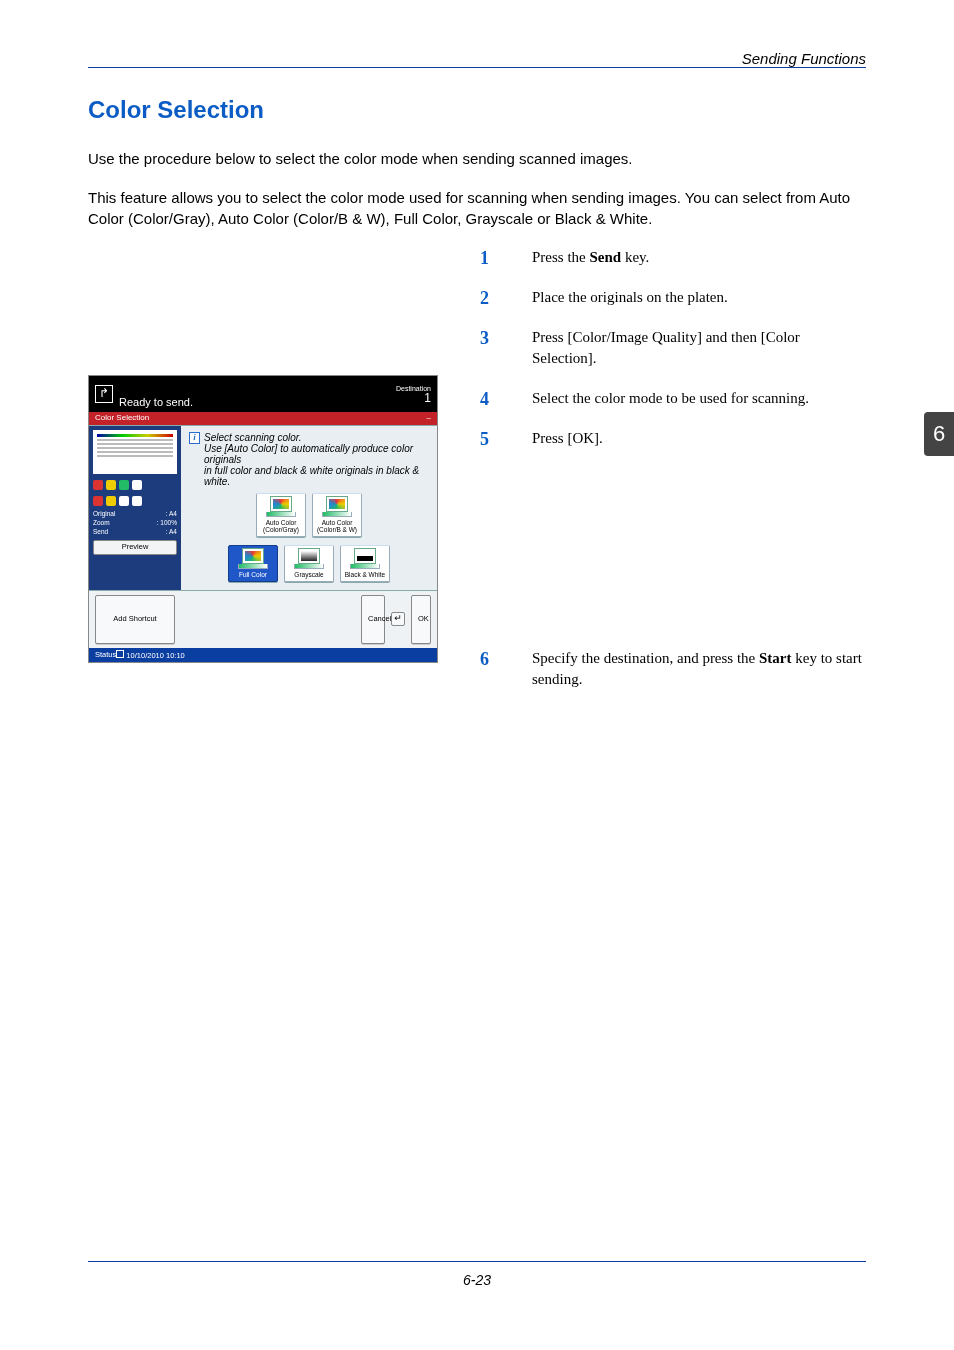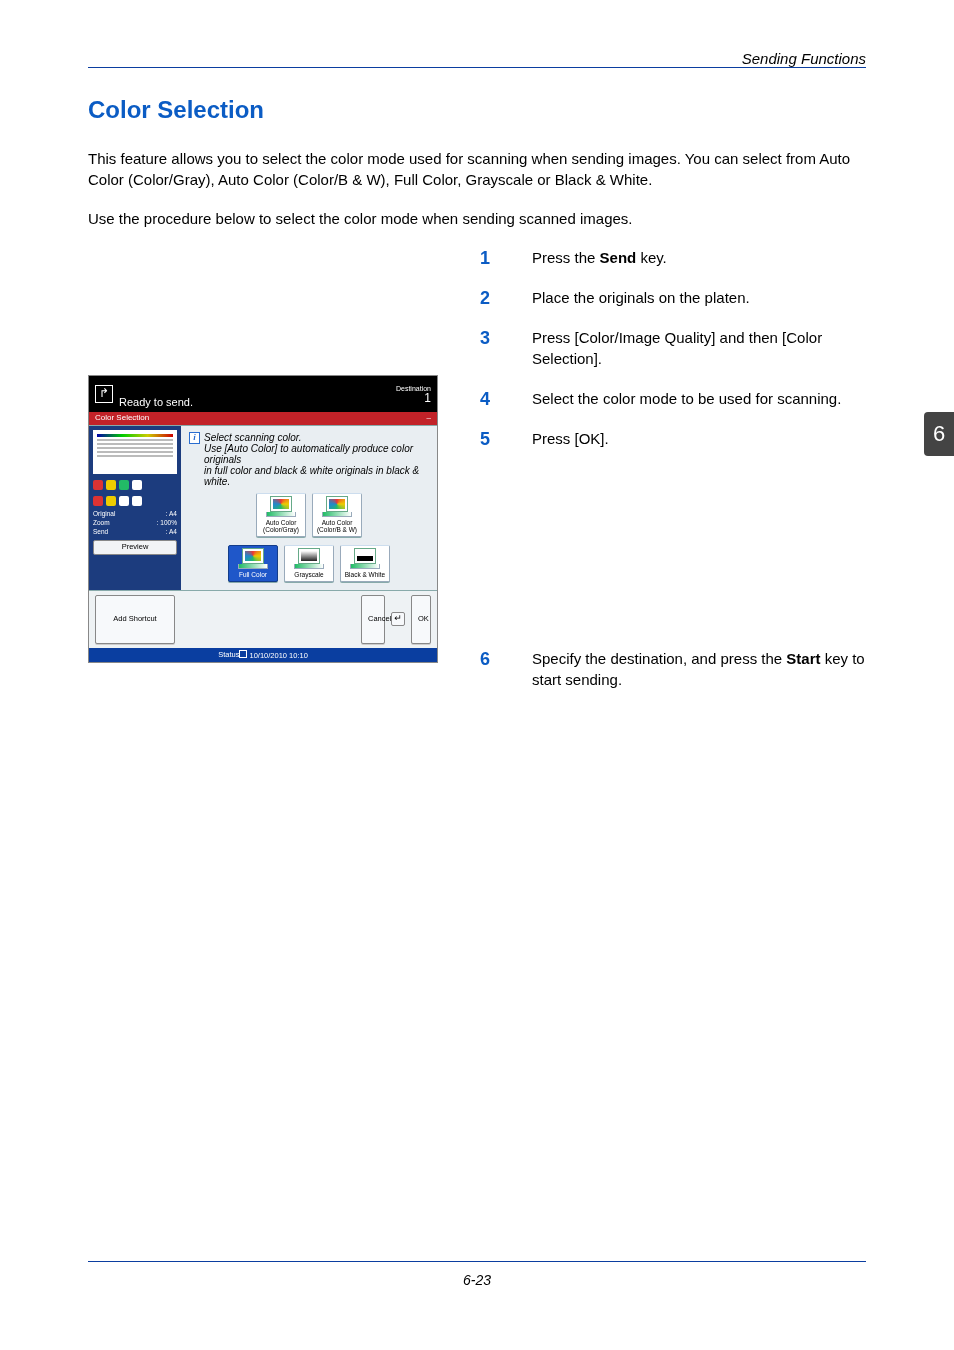--- a/index.html
+++ b/index.html
@@ -40,20 +40,21 @@
     align-items: flex-start;
     gap: 32px;
   }
   .left-col {
     flex: 0 0 360px;
     padding-top: 128px;
   }
   .right-col {
     flex: 1;
     padding-top: 0;
+    font-family: Liberation Serif, serif;
   }
   ol.steps {
     list-style: none;
     counter-reset: step;
     padding: 0;
   }
   ol.steps > li {
     counter-increment: step;
     position: relative;
     padding-left: 52px;
@@ -211,40 +212,40 @@
     box-shadow: 0 1px 0 #ccc;
   }
   .spacer { flex:1; }
   .enter-ic {
     width:14px; height:14px; border:1px solid #888; background:#f7f9fb;
     display:flex; align-items:center; justify-content:center; font-size:9px;
     border-radius:2px;
   }
   .dev-status {
     background:#0a3ea0; color:#fff; font-size:7.5px; padding:2px 6px;
-    display:flex; justify-content:center; align-items:center;
+    display:flex; justify-content:flex-start; align-items:center;
   }
   .battery { width:8px; height:8px; border:1px solid #fff; display:inline-block;}
   .send-ico {
     width:18px; height:18px; border:1px solid #fff; display:flex; align-items:center; justify-content:center;
     color:#fff; font-size:12px;
   }
 </style>
 </head>
 <body>
 
 <div class="page">
   <div class="header-region">
     <div class="header-label">Sending Functions</div>
   </div>
 
   <h2 class="section-title">Color Selection</h2>
 
+  <p class="body-text">Use the procedure below to select the color mode when sending scanned images.</p>
   <p class="body-text">This feature allows you to select the color mode used for scanning when sending images. You can select from Auto Color (Color/Gray), Auto Color (Color/B &amp; W), Full Color, Grayscale or Black &amp; White.</p>
-  <p class="body-text">Use the procedure below to select the color mode when sending scanned images.</p>
 
   <div class="columns">
     <div class="left-col">
 
       <div class="device">
         <div class="dev-top">
           <span class="send-ico">↱</span>
           <span class="dev-top-title">Ready to send.</span>
           <span class="dev-top-dest">
             <span>Destination</span>

